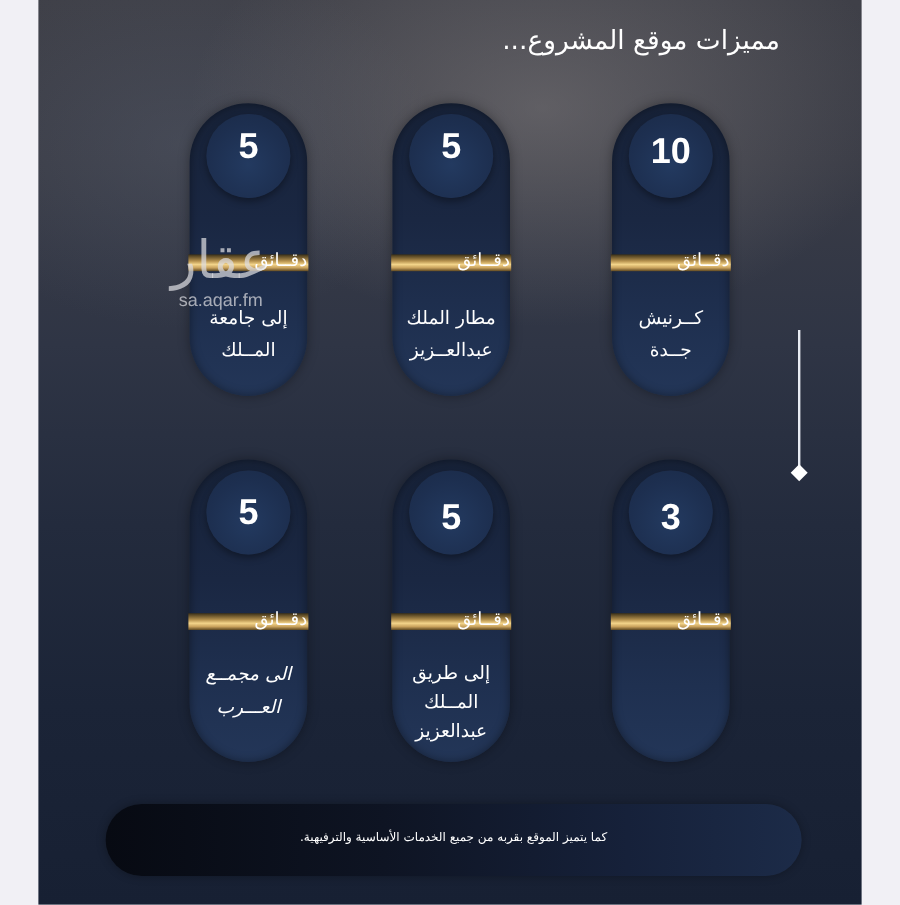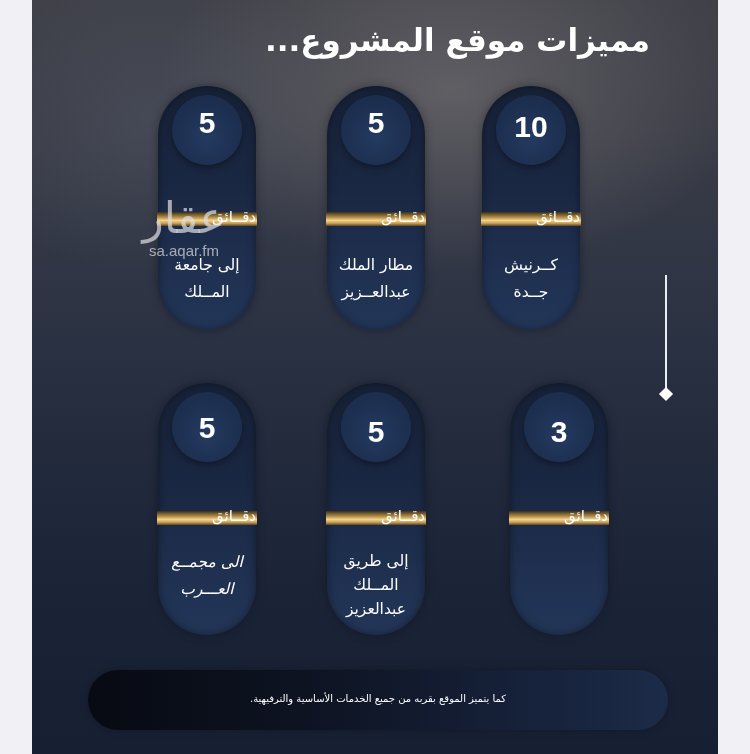--- a/index.html
+++ b/index.html
@@ -10,21 +10,21 @@
       position: absolute; left: 32px; top: 0; width: 686px; height: 754px;
       background:
         radial-gradient(ellipse 420px 260px at 420px 90px, rgba(140,135,135,0.45), rgba(0,0,0,0) 70%),
         radial-gradient(ellipse 300px 220px at 120px 120px, rgba(90,98,115,0.35), rgba(0,0,0,0) 70%),
         linear-gradient(180deg, #3f4048 0%, #3a3c46 18%, #2f3545 38%, #232b3d 58%, #1b2437 78%, #172033 100%);
       overflow: hidden;
     }
 
     .title {
       position: absolute; right: 68px; top: 22px;
-      color: #ffffff; font-weight: bold; font-size: 31px; direction: rtl;
+      color: #ffffff; font-weight: normal; font-size: 22px; direction: rtl;
       letter-spacing: 0.5px;
     }
 
     .pill {
       position: absolute; width: 98px; border-radius: 49px;
       background: linear-gradient(180deg, #172238 0%, #1a2742 40%, #1f3050 75%, #233658 100%);
       box-shadow: 0 0 10px rgba(0,0,0,0.35), inset 0 0 8px rgba(0,0,0,0.4);
     }
     .pill .circle {
       position: absolute; left: 14px; top: 9px; width: 70px; height: 70px; border-radius: 50%;
@@ -74,21 +74,21 @@
       color: #ffffff; font-size: 10px; line-height: 20px;
     }
   </style>
 </head>
 <body>
 
 <div class="poster">
 
   <div class="title">مميزات موقع  المشروع...</div>
 
-  <div class="pill" style="left:450px; top:86px; height:244px;">
+  <div class="pill" style="left:478px; top:86px; height:244px;">
     <div class="circle"></div>
     <div class="num">10</div>
     <div class="bar" style="top:126px;"></div>
     <div class="bar-label" style="top:122px;">دقــائق</div>
     <div class="desc" style="top:146px;">
       <div>كــرنيش</div>
       <div>جــدة</div>
     </div>
   </div>
 

